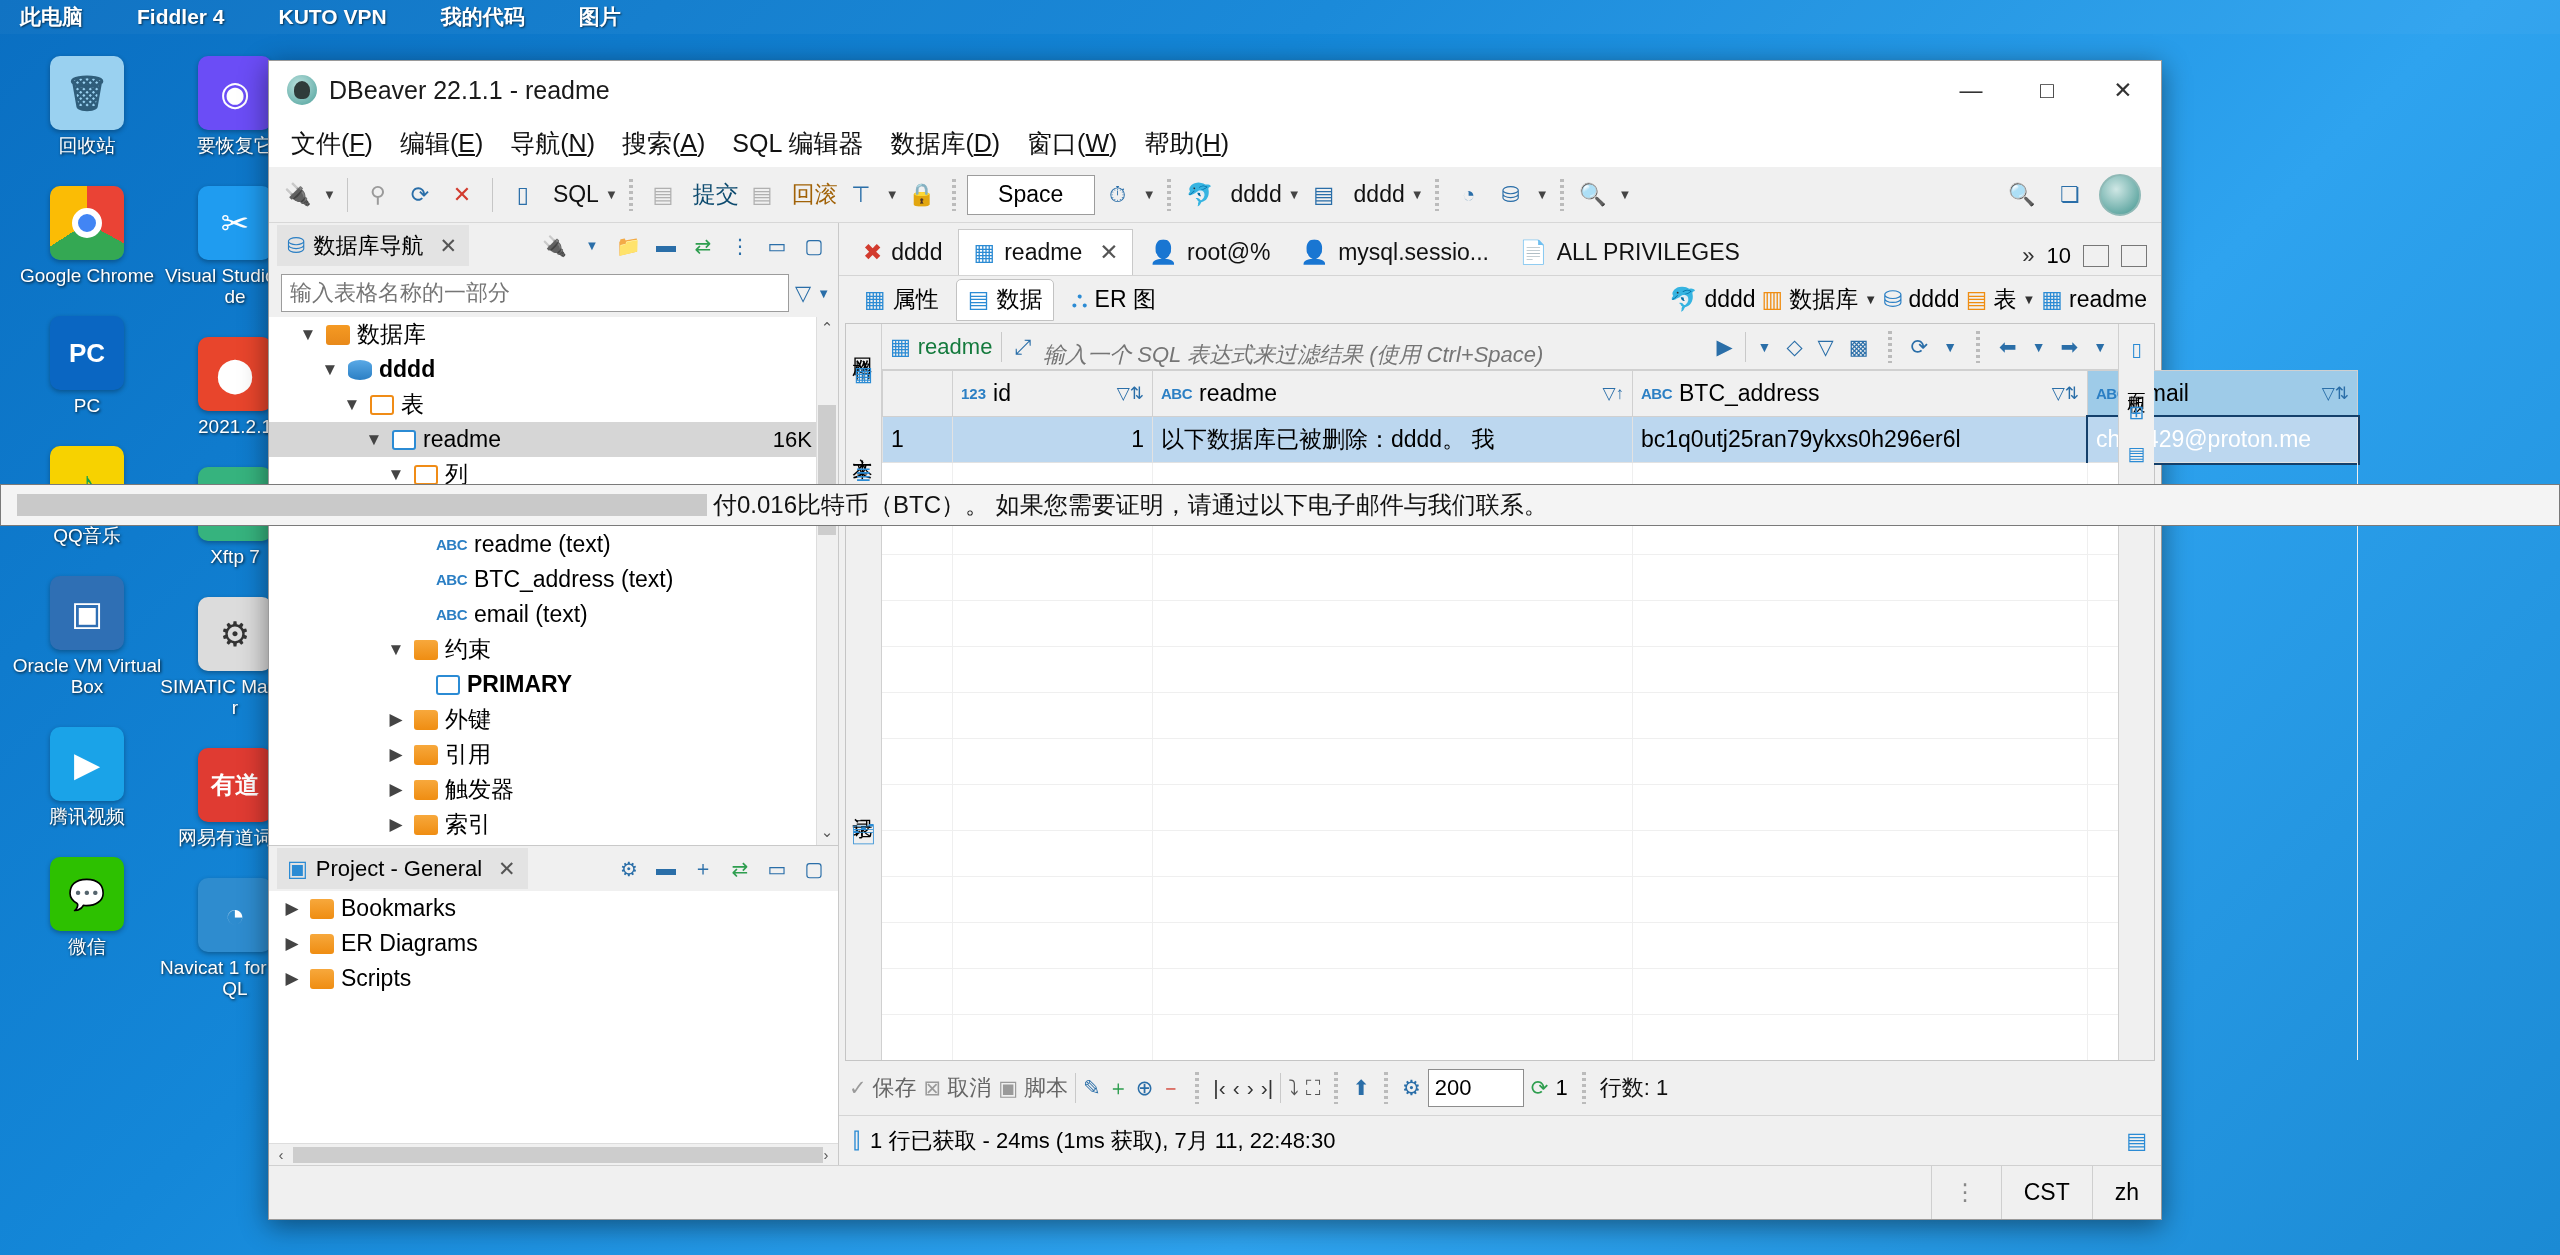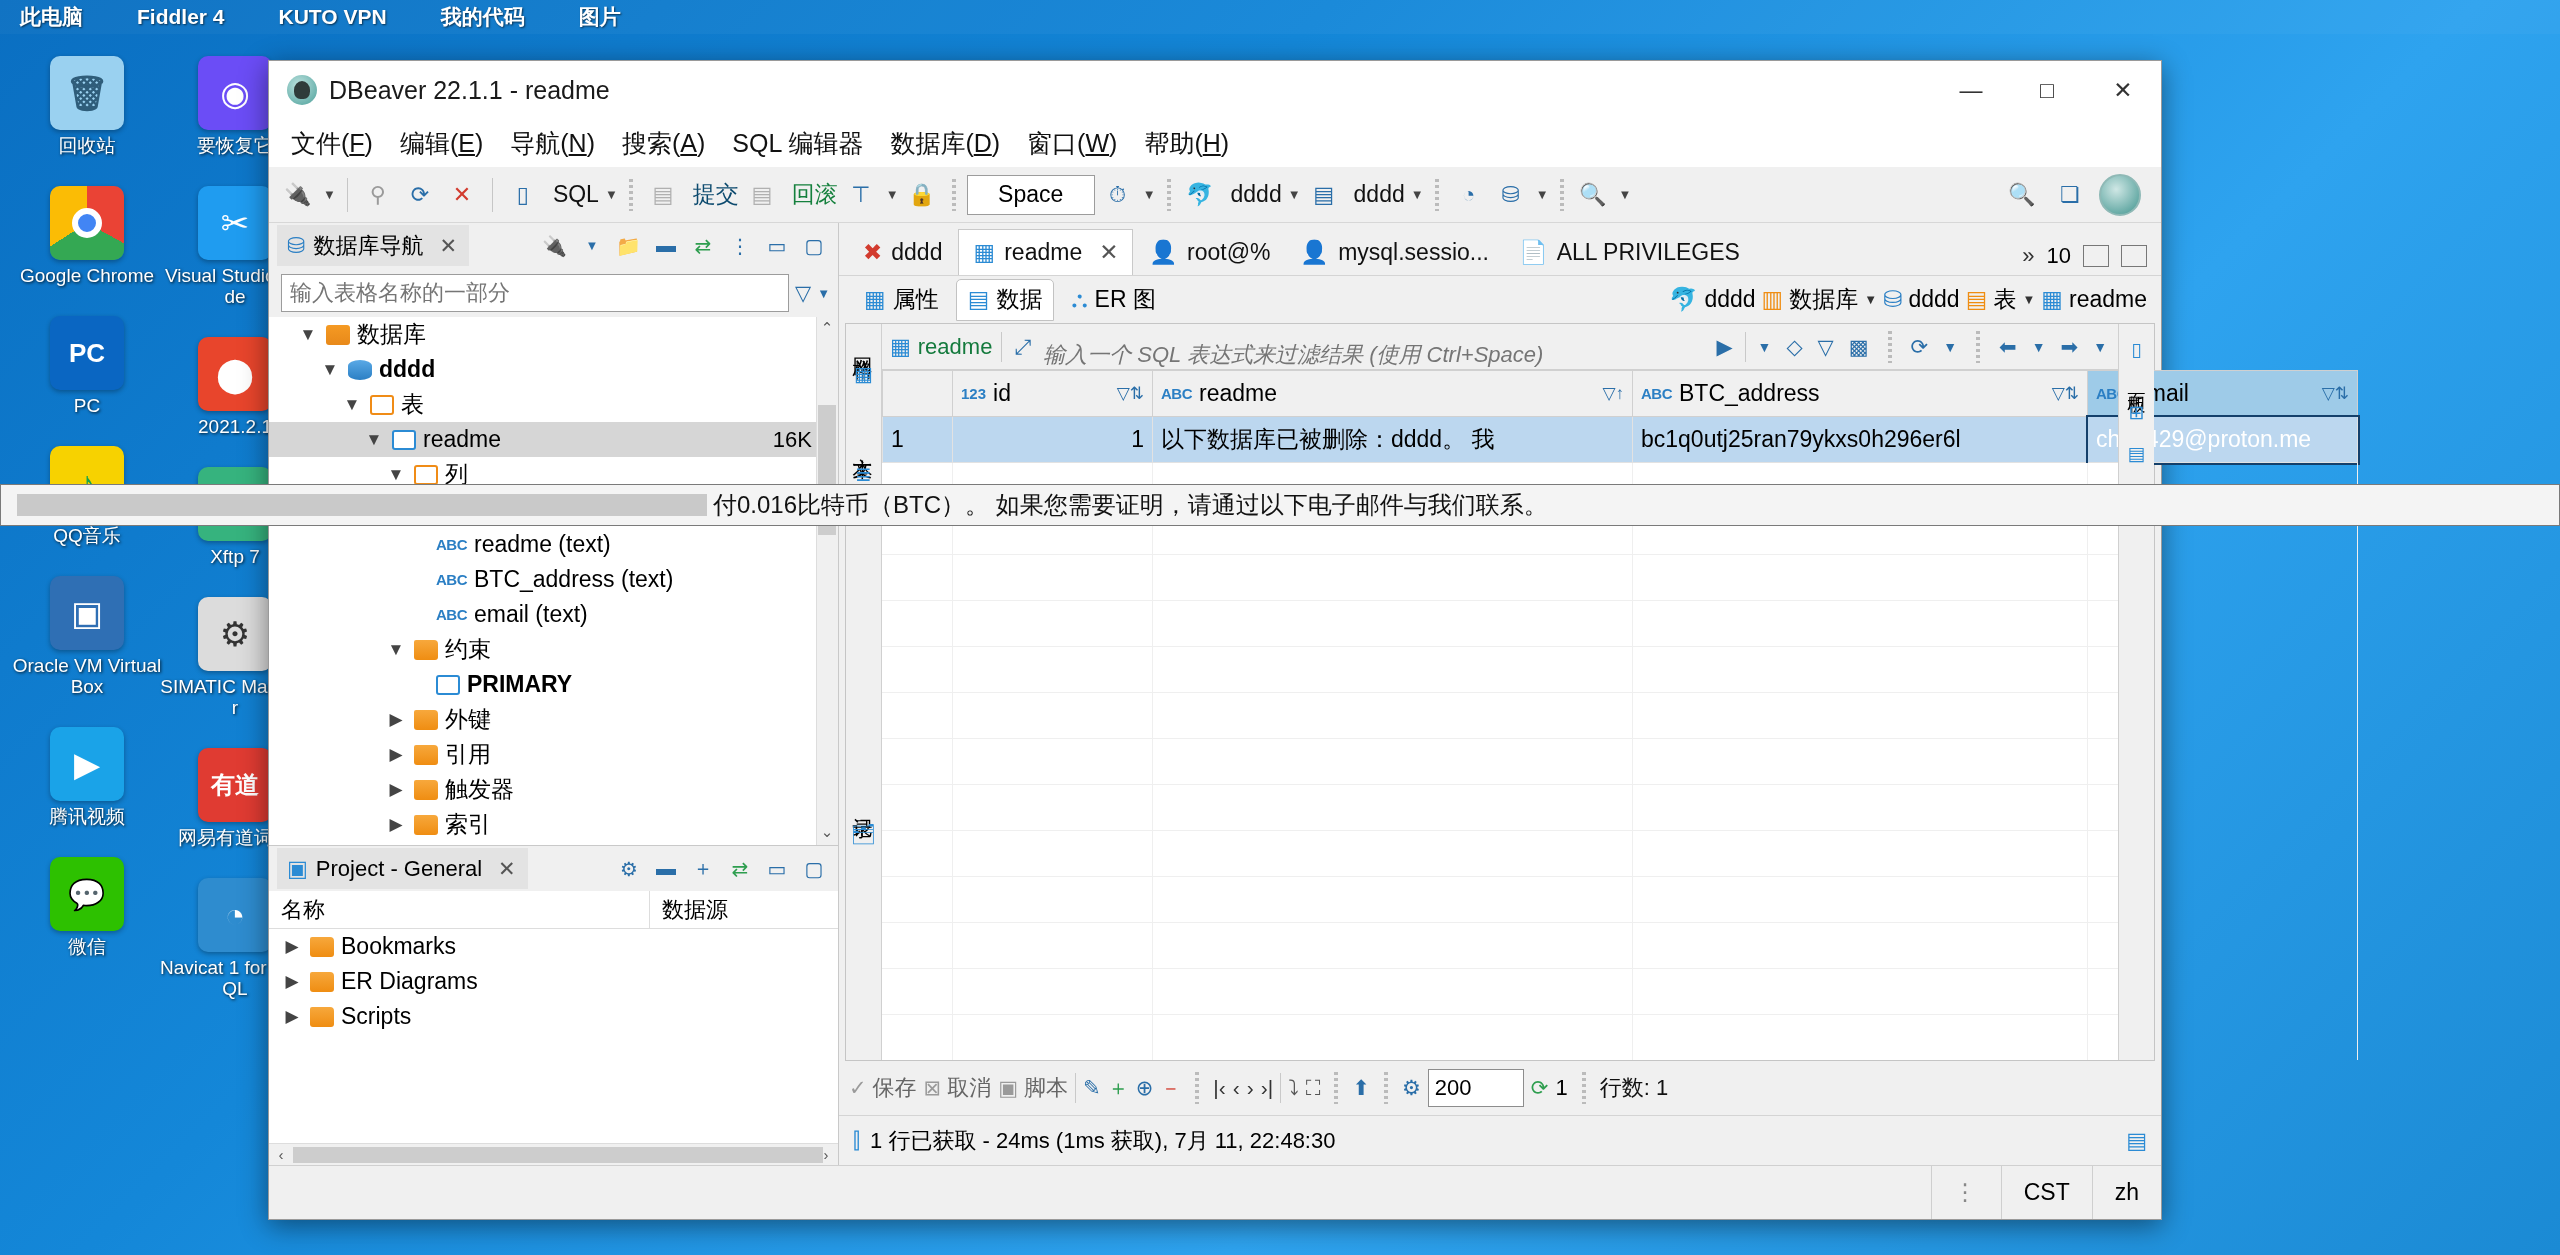--- a/index.html
+++ b/index.html
@@ -284,21 +284,21 @@
     <div class="tb-btn">⟳</div>
     <div class="tb-btn" style="color:#d23b2e;">✕</div>
     <div class="tb-sep"></div>
     <div class="tb-btn">▯</div>
     <div class="tb-text">SQL</div>
     <div class="tb-caret">▼</div>
     <div class="tb-dots"></div>
     <div class="tb-btn" style="color:#b0b0b0;">▤</div>
     <div class="tb-text" style="color:#0c4a6e;">提交</div>
     <div class="tb-btn" style="color:#b0b0b0;">▤</div>
-    <div class="tb-text" style="color:#15803d;">回滚</div>
+    <div class="tb-text" style="color:#a16207;">回滚</div>
     <div class="tb-btn">⊤</div>
     <div class="tb-caret">▼</div>
     <div class="tb-btn">🔒</div>
     <div class="tb-dots"></div>
     <div class="tb-auto">Space</div>
     <div class="tb-btn">⏱</div>
     <div class="tb-caret">▼</div>
     <div class="tb-dots"></div>
     <div class="tb-btn" style="color:#777;">🐬</div>
     <div class="tb-text">dddd</div>
@@ -443,24 +443,20 @@
             <span class="x">✕</span>
           </div>
           <div class="panel-tools">
             <span class="ptool">⚙</span>
             <span class="ptool">▬</span>
             <span class="ptool">＋</span>
             <span class="ptool" style="color:#2e9e4f;">⇄</span>
             <span class="ptool">▭</span>
             <span class="ptool">▢</span>
           </div>
-        </div>
-        <div class="proj-head">
-          <span style="width:380px;">名称</span>
-          <span style="border-left:1px solid #ddd;height:100%;display:flex;align-items:center;">数据源</span>
         </div>
         <div class="proj-list" id="projlist">
             <div class="tnode" style="padding-left: 12px;">
               <span class="tw">▶</span>
               <span class="ico folder"></span>
               <span>Bookmarks</span>
             </div>
             <div class="tnode" style="padding-left: 12px;">
               <span class="tw">▶</span>
               <span class="ico folder"></span>

